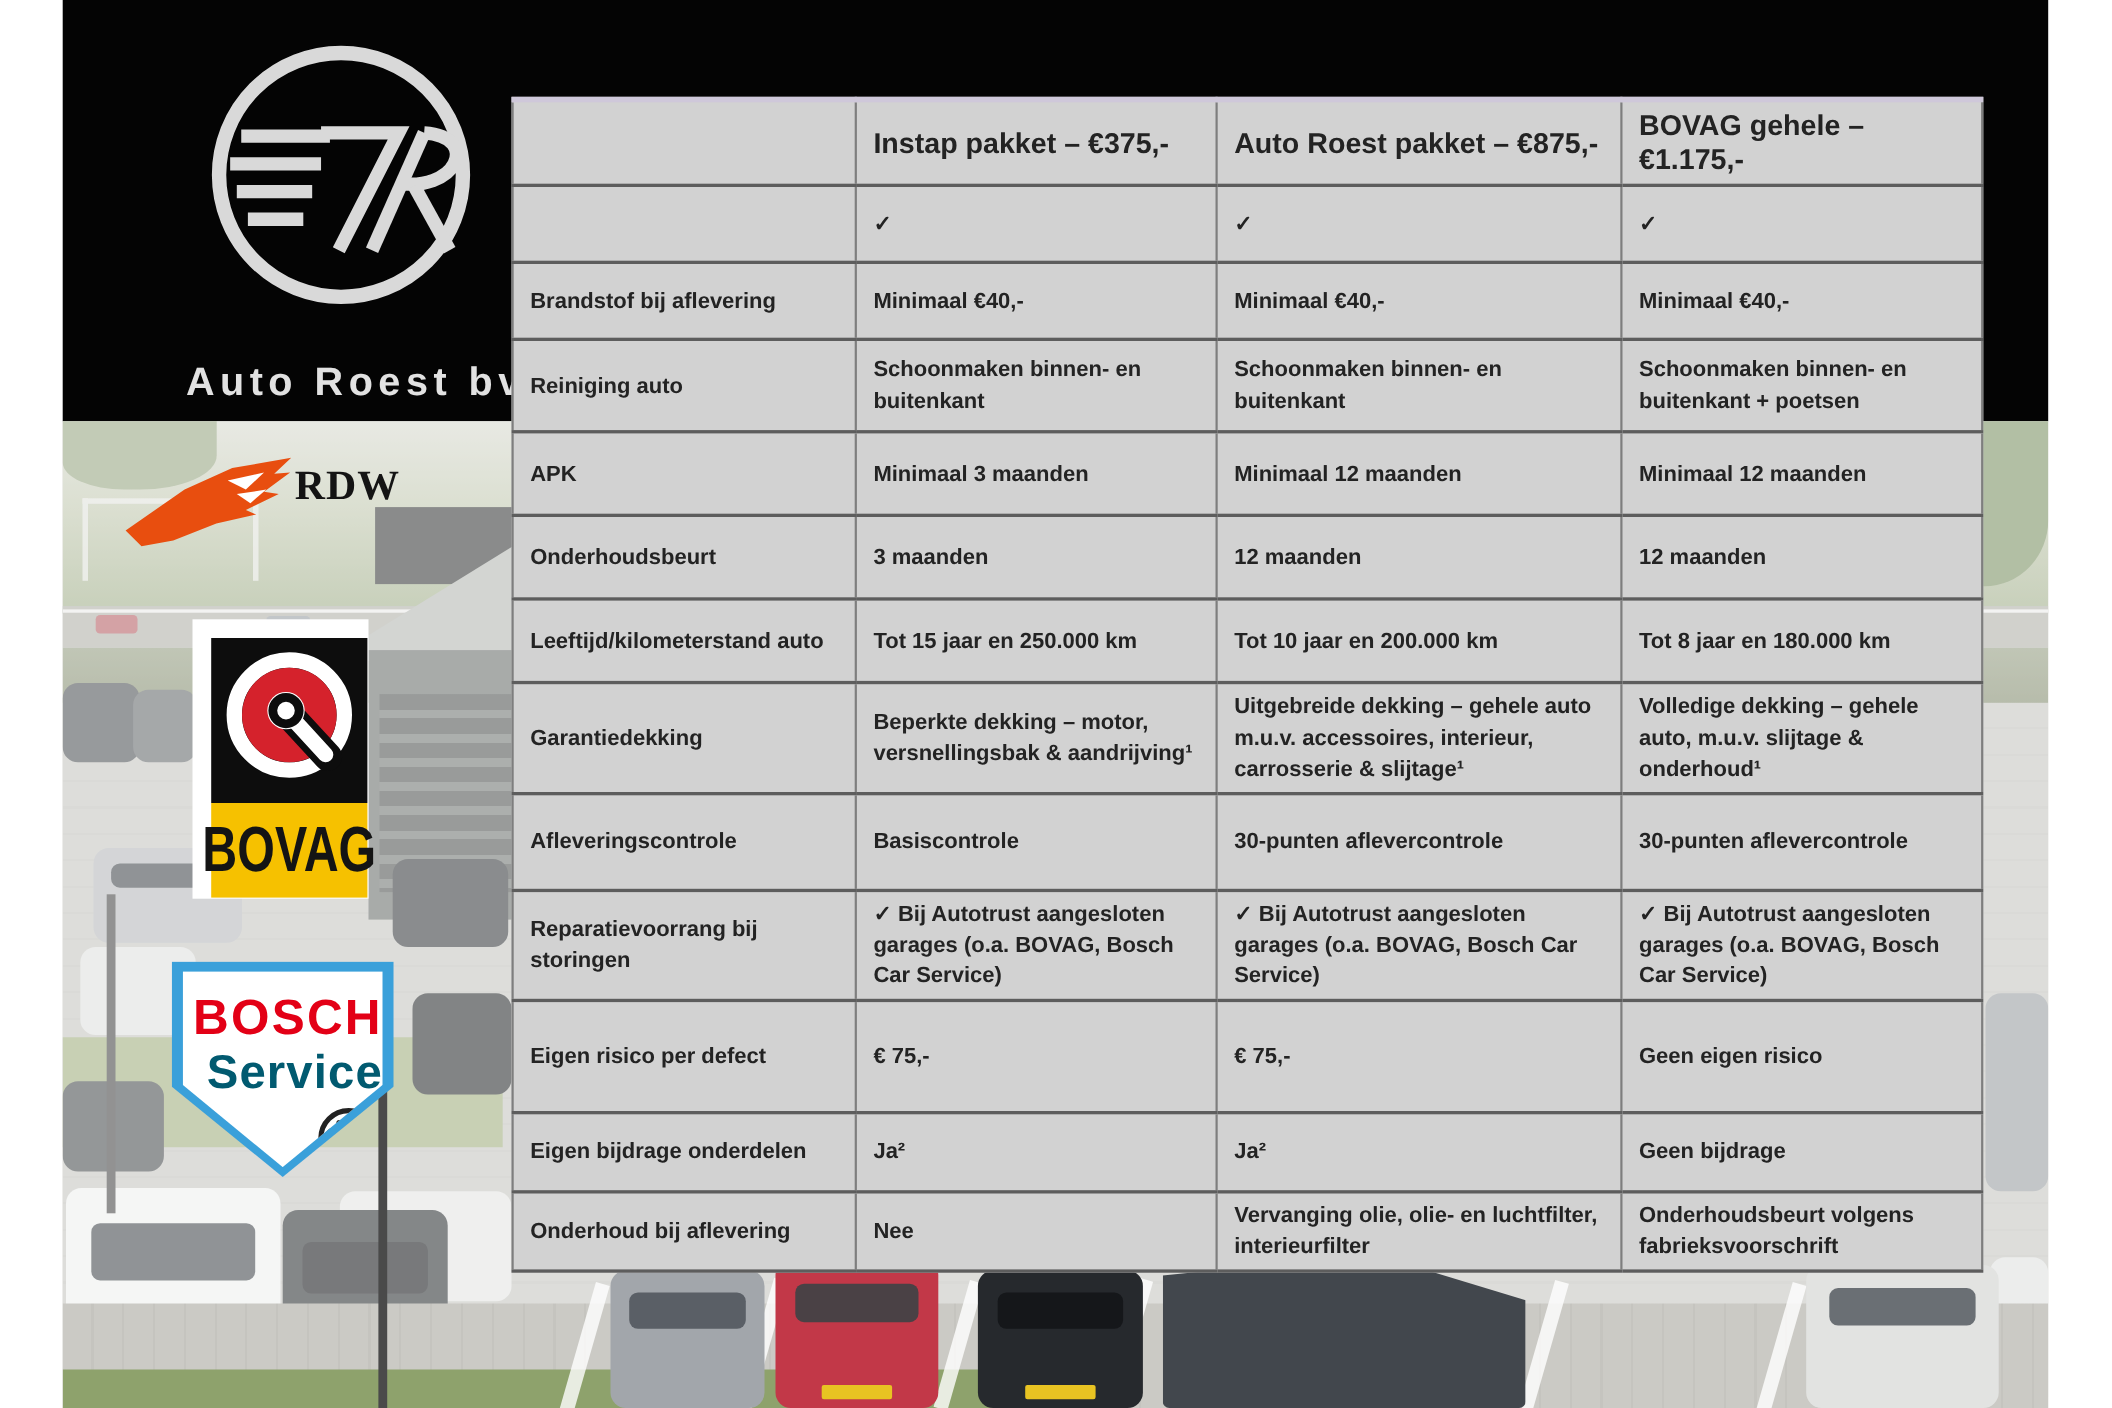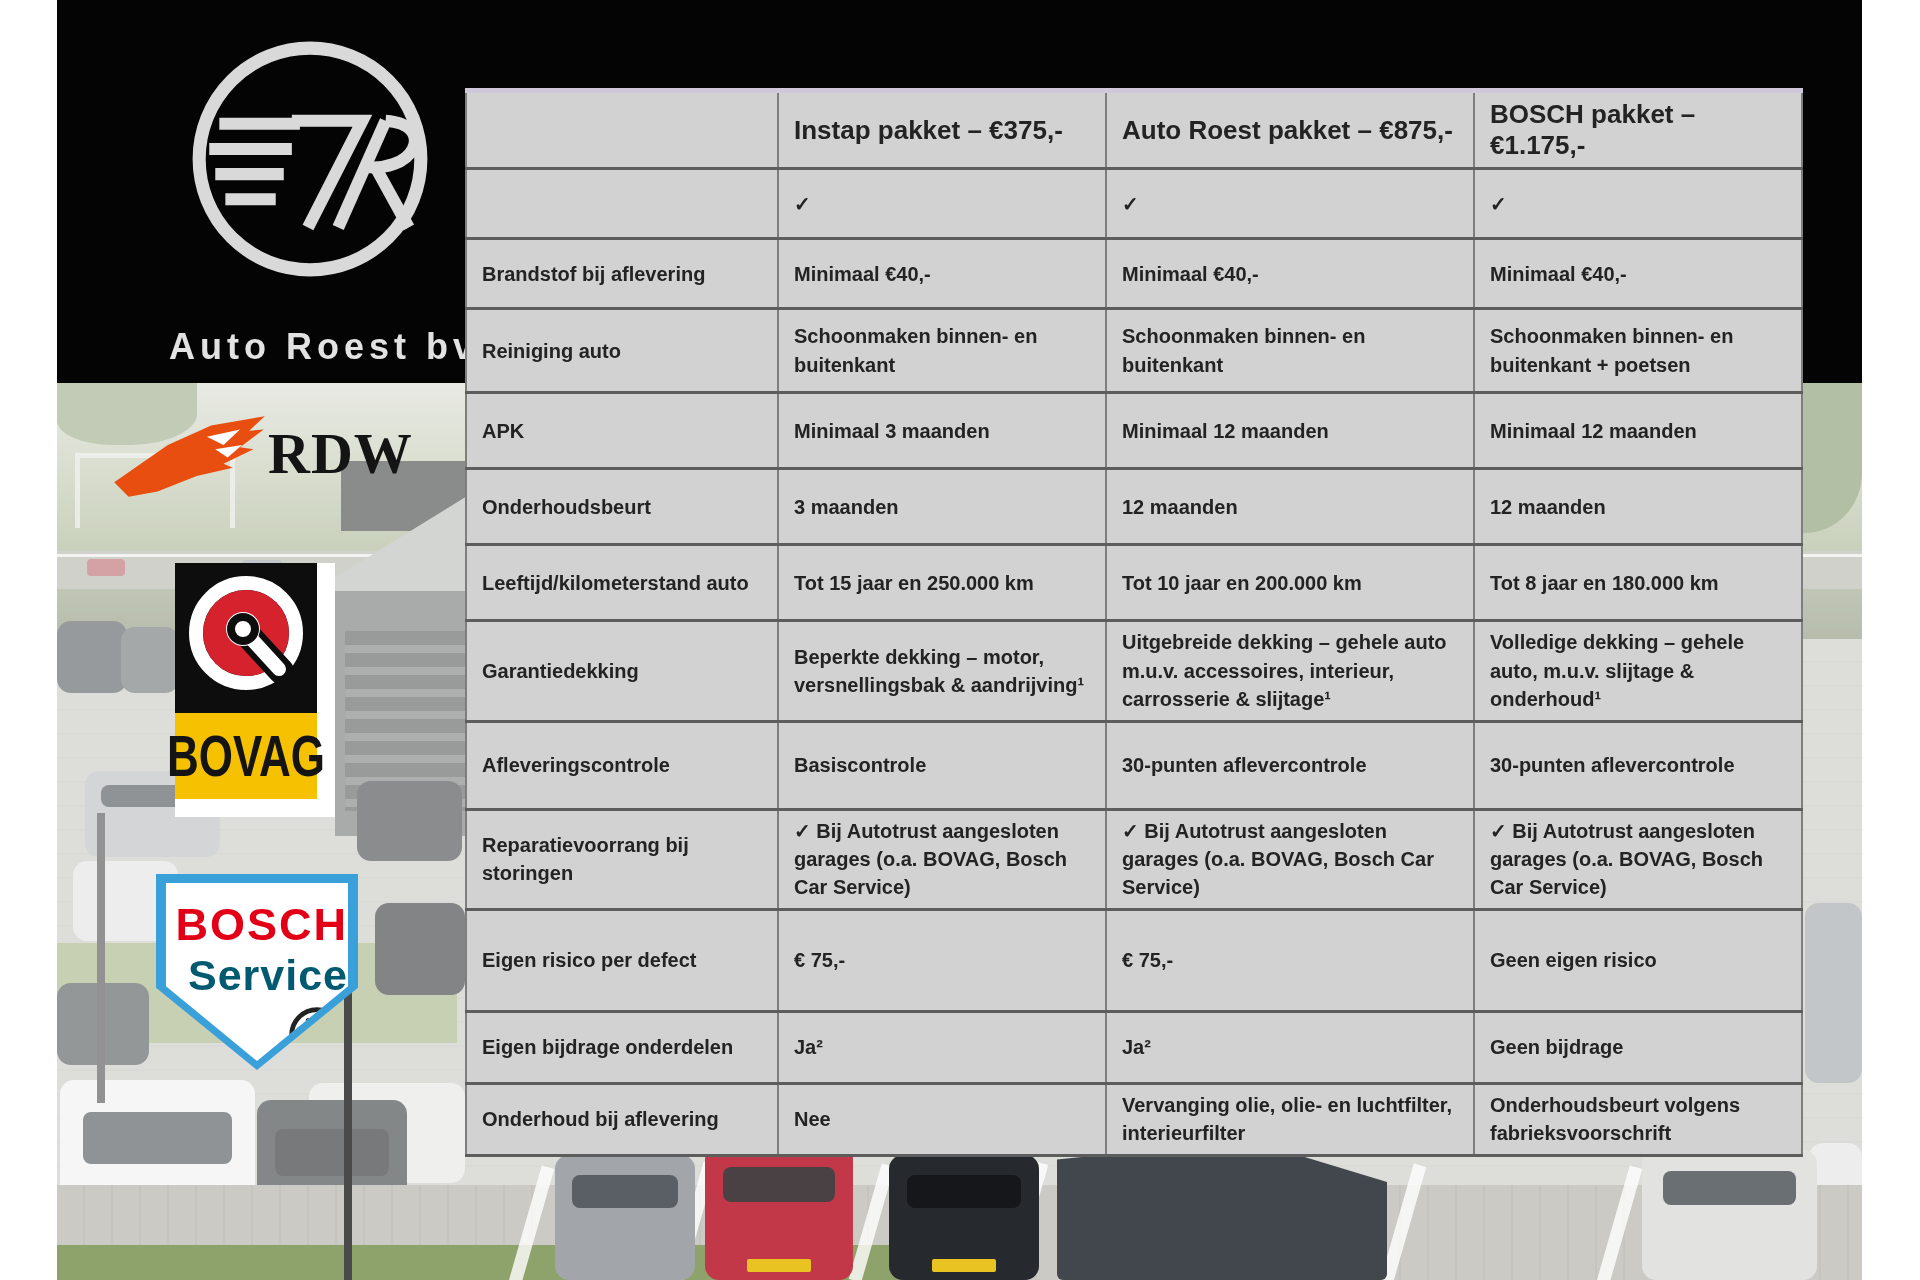--- a/index.html
+++ b/index.html
@@ -42,23 +42,23 @@
   .lamppost{position:absolute;width:8px;background:#4a4a4a;}
   .veil{position:absolute;inset:0;background:rgba(255,255,255,.40);}
   .fg{position:absolute;inset:0;}
   .fg-pave{position:absolute;left:0;top:802px;width:100%;height:95px;
            background:repeating-linear-gradient(90deg,#cbcac5 0 26px,#c5c4bf 26px 28px);}
   .park-line{position:absolute;width:13px;height:120px;background:rgba(255,255,255,.8);transform:rotate(16deg);}
   .fg-grass{position:absolute;left:0;top:862px;width:900px;height:35px;background:#8ea26c;}
   
   .rdw{position:absolute;left:108px;top:412px;width:330px;height:110px;}
   .rdw-text{position:absolute;left:160px;top:8px;font-family:"Liberation Serif",serif;font-weight:bold;
-            font-size:58px;color:#141414;letter-spacing:1px;}
+            font-size:38px;color:#141414;letter-spacing:1px;}
   .bovag{position:absolute;left:175px;top:563px;width:160px;height:254px;background:#ffffff;
-         box-sizing:border-box;padding:0;}
+         box-sizing:border-box;padding:17px;}
   .bovag-top{width:142px;height:150px;background:#0d0d0d;}
   .bovag-bottom{width:142px;height:86px;background:#f6c100;display:flex;align-items:center;justify-content:center;}
   .bovag-word{font-size:44px;font-weight:800;color:#141414;transform:scaleY(1.32);letter-spacing:0px;}
   .bosch{position:absolute;left:156px;top:874px;width:202px;height:196px;background:#3aa0da;
          clip-path:polygon(0 0,100% 0,100% 58%,50% 100%,0 58%);}
   .bosch-in{position:absolute;left:10px;top:9px;width:182px;height:178px;background:#ffffff;
             clip-path:polygon(0 0,100% 0,100% 58%,50% 100%,0 58%);text-align:right;}
   .bosch-word{margin-top:16px;font-size:45px;font-weight:800;color:#e30016;letter-spacing:2px;}
   .bosch-service{margin-top:0px;font-size:43px;font-weight:bold;color:#015a70;letter-spacing:1px;}
   
@@ -217,21 +217,21 @@
         <col style="width:312px">
         <col style="width:328px">
         <col style="width:368px">
         <col style="width:328px">
       </colgroup>
     <tbody>
         <tr>
       <th></th>
       <th>Instap pakket – €375,-</th>
       <th>Auto Roest pakket – €875,-</th>
-      <th>BOSCH pakket – €1.175,-</th>
+      <th>BOVAG gehele – €1.175,-</th>
     </tr>
     <tr>
       <td></td>
       <td>✓</td>
       <td>✓</td>
       <td>✓</td>
     </tr>
     <tr>
       <td>Brandstof bij aflevering</td>
       <td>Minimaal €40,-</td>

